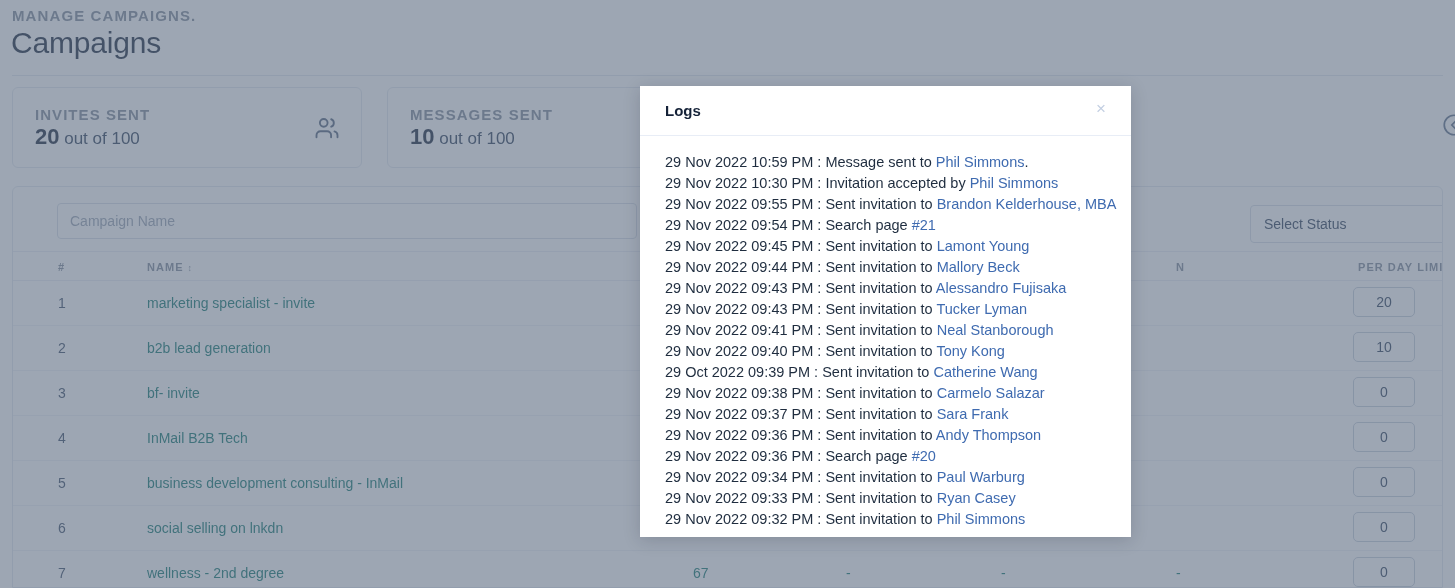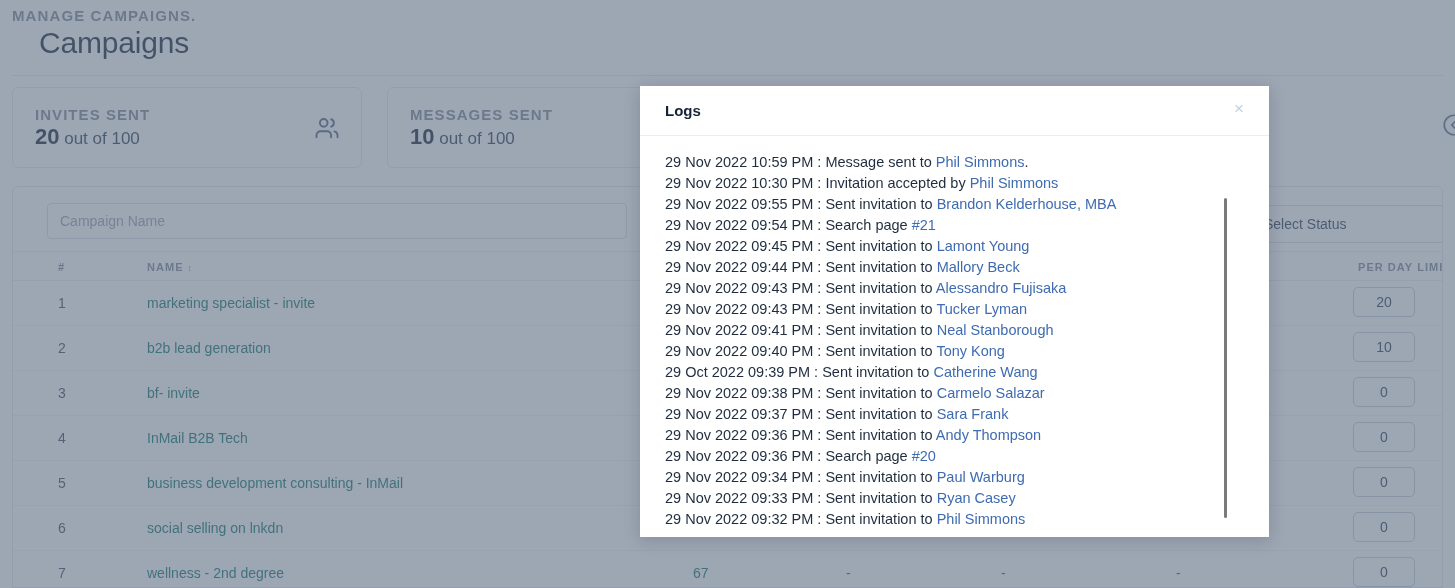--- a/index.html
+++ b/index.html
@@ -19,21 +19,20 @@
 
   .eyebrow {
     position: absolute; left: 12px; top: 7px;
     font-size: 15px; font-weight: 700; letter-spacing: 1.1px;
     color: #7f8a99; text-transform: uppercase;
   }
   .page-title {
     position: absolute; left: 11px; top: 26px;
     font-size: 30px; font-weight: 400; color: #152238;
     letter-spacing: -0.2px;
-    margin-left: 28px;
   }
   .title-rule {
     position: absolute; left: 12px; top: 75px; width: 1431px; height: 1px;
     background: #e3e8ef;
   }
 
   
   .cards { position: absolute; left: 12px; top: 87px; width: 1431px; height: 81px; }
   .card {
     position: absolute; top: 0; height: 81px;
@@ -64,21 +63,21 @@
 
   
   .panel {
     position: absolute; left: 12px; top: 186px;
     width: 1431px; height: 402px;
     border: 1px solid #e3e8ef; border-top-left-radius: 6px; border-top-right-radius: 6px;
     background: #fff; overflow: hidden;
   }
   .filters { position: relative; height: 64px; }
   .txt-input {
-    position: absolute; left: 34px; top: 16px;
+    position: absolute; left: 44px; top: 16px;
     width: 580px; height: 36px;
     border: 1px solid #d7dde6; border-radius: 4px;
     background: #fff; color: #2b3d57;
     font-family: "Liberation Sans", sans-serif; font-size: 14px;
     padding: 0 12px;
   }
   .txt-input::placeholder { color: #98a3b3; }
   .select-box {
     position: absolute; left: 1237px; top: 18px;
     width: 240px; height: 38px;
@@ -127,21 +126,21 @@
 
   
   #scrim {
     position: absolute; inset: 0;
     background: rgba(97,112,132,0.62);
   }
 
   
   #modal {
     position: absolute; left: 640px; top: 86px;
-    width: 629px; height: 451px;
+    width: 491px; height: 451px;
     background: #ffffff;
     box-shadow: 0 3px 16px rgba(20,30,45,0.18);
     display: flex; flex-direction: column;
   }
   .modal-head {
     position: relative; height: 50px; flex: 0 0 50px;
     border-bottom: 1px solid #e8edf6;
   }
   .modal-title {
     position: absolute; left: 25px; top: 16px;

